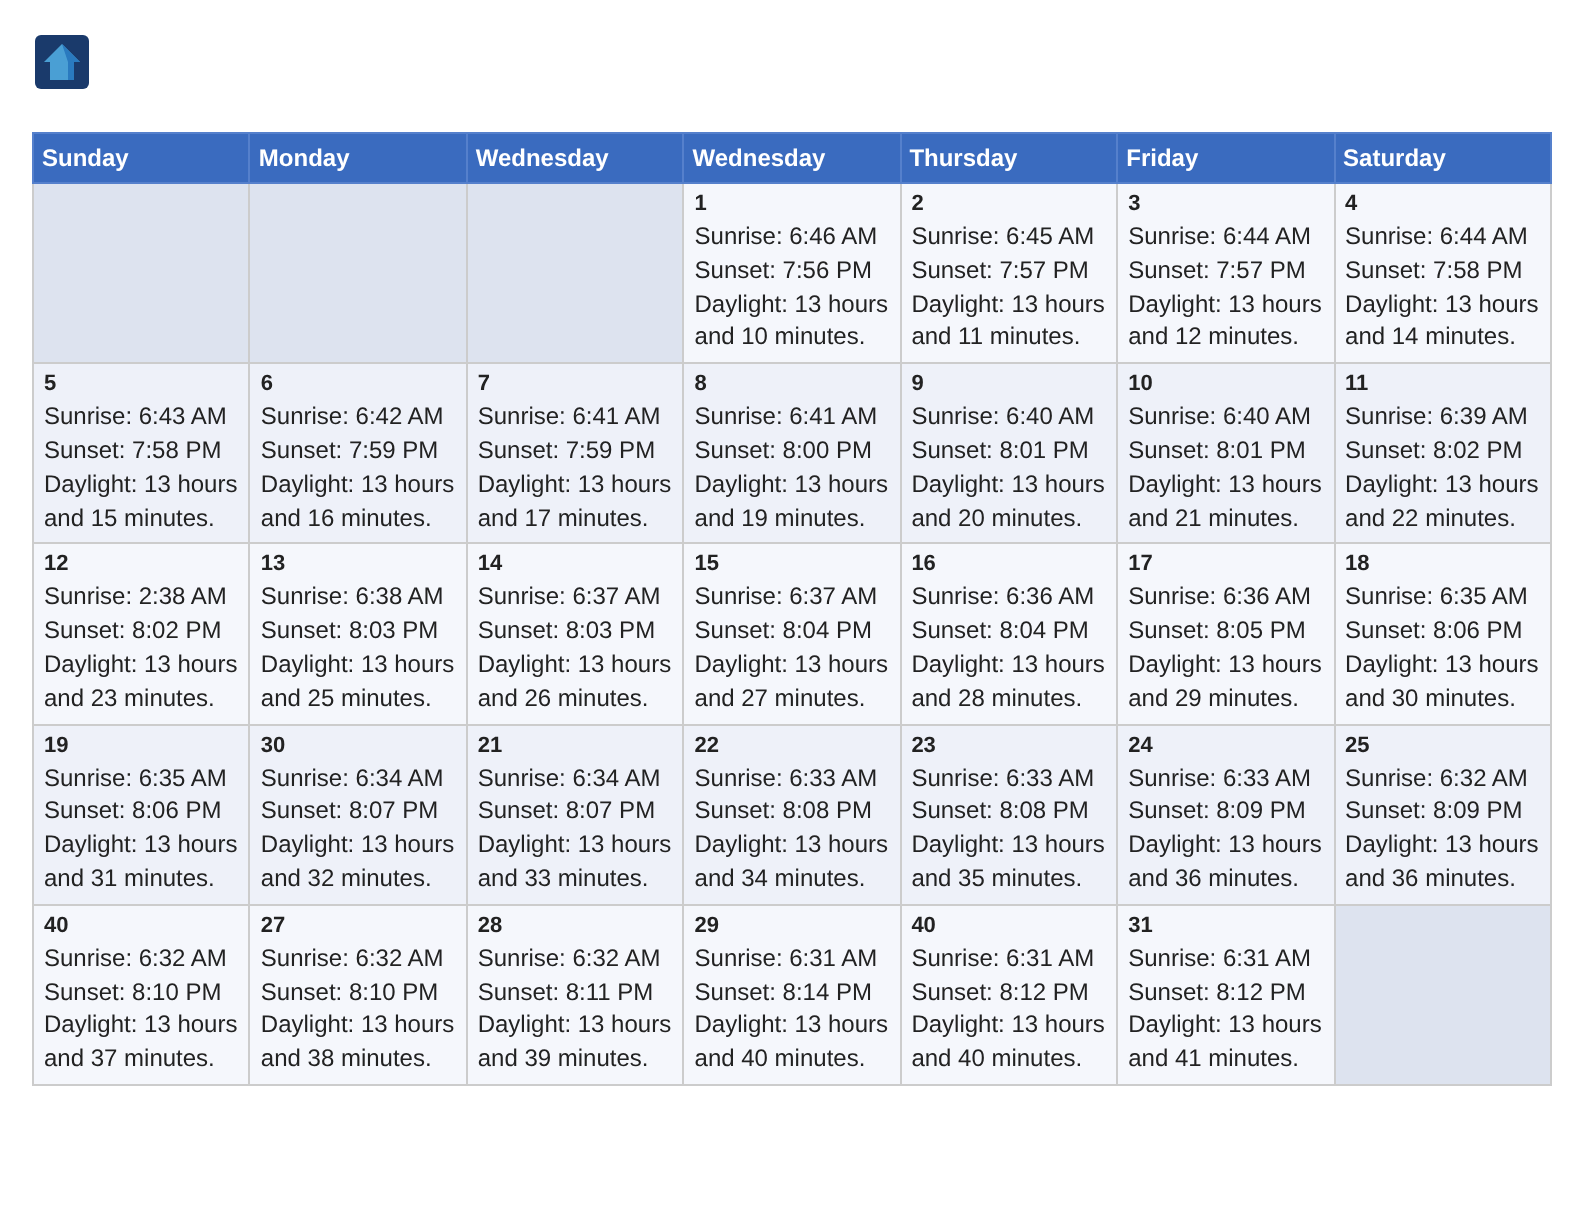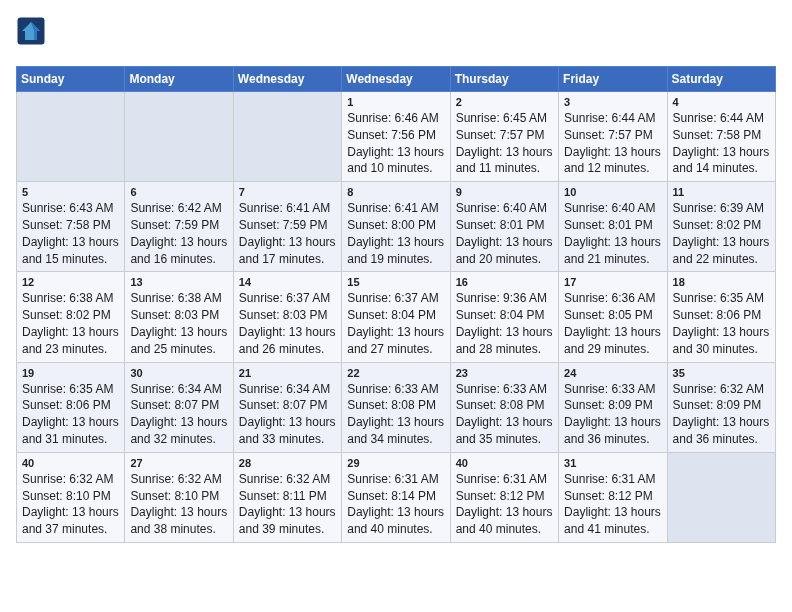--- a/index.html
+++ b/index.html
@@ -204,21 +204,21 @@
           <span class="day-number">11</span>
           <div class="cell-info">Sunrise: 6:39 AM
 Sunset: 8:02 PM
 Daylight: 13 hours
 and 22 minutes.</div>
         </td>
       </tr>
       <tr>
         <td>
           <span class="day-number">12</span>
-          <div class="cell-info">Sunrise: 6:38 AM
+          <div class="cell-info">Sunrise: 2:38 AM
 Sunset: 8:02 PM
 Daylight: 13 hours
 and 23 minutes.</div>
         </td>
         <td>
           <span class="day-number">13</span>
           <div class="cell-info">Sunrise: 6:38 AM
 Sunset: 8:03 PM
 Daylight: 13 hours
 and 25 minutes.</div>
@@ -232,21 +232,21 @@
         </td>
         <td>
           <span class="day-number">15</span>
           <div class="cell-info">Sunrise: 6:37 AM
 Sunset: 8:04 PM
 Daylight: 13 hours
 and 27 minutes.</div>
         </td>
         <td>
           <span class="day-number">16</span>
-          <div class="cell-info">Sunrise: 9:36 AM
+          <div class="cell-info">Sunrise: 6:36 AM
 Sunset: 8:04 PM
 Daylight: 13 hours
 and 28 minutes.</div>
         </td>
         <td>
           <span class="day-number">17</span>
           <div class="cell-info">Sunrise: 6:36 AM
 Sunset: 8:05 PM
 Daylight: 13 hours
 and 29 minutes.</div>
@@ -296,21 +296,21 @@
 and 35 minutes.</div>
         </td>
         <td>
           <span class="day-number">24</span>
           <div class="cell-info">Sunrise: 6:33 AM
 Sunset: 8:09 PM
 Daylight: 13 hours
 and 36 minutes.</div>
         </td>
         <td>
-          <span class="day-number">35</span>
+          <span class="day-number">25</span>
           <div class="cell-info">Sunrise: 6:32 AM
 Sunset: 8:09 PM
 Daylight: 13 hours
 and 36 minutes.</div>
         </td>
       </tr>
       <tr>
         <td>
           <span class="day-number">40</span>
           <div class="cell-info">Sunrise: 6:32 AM

